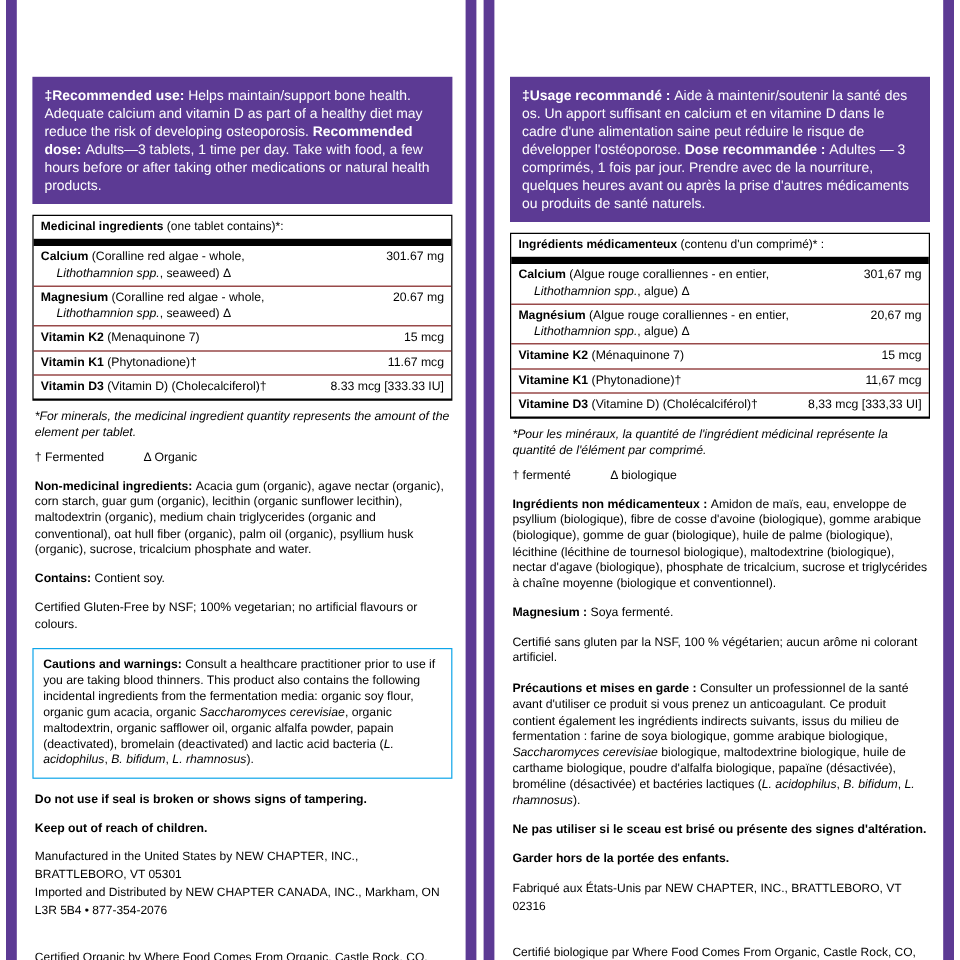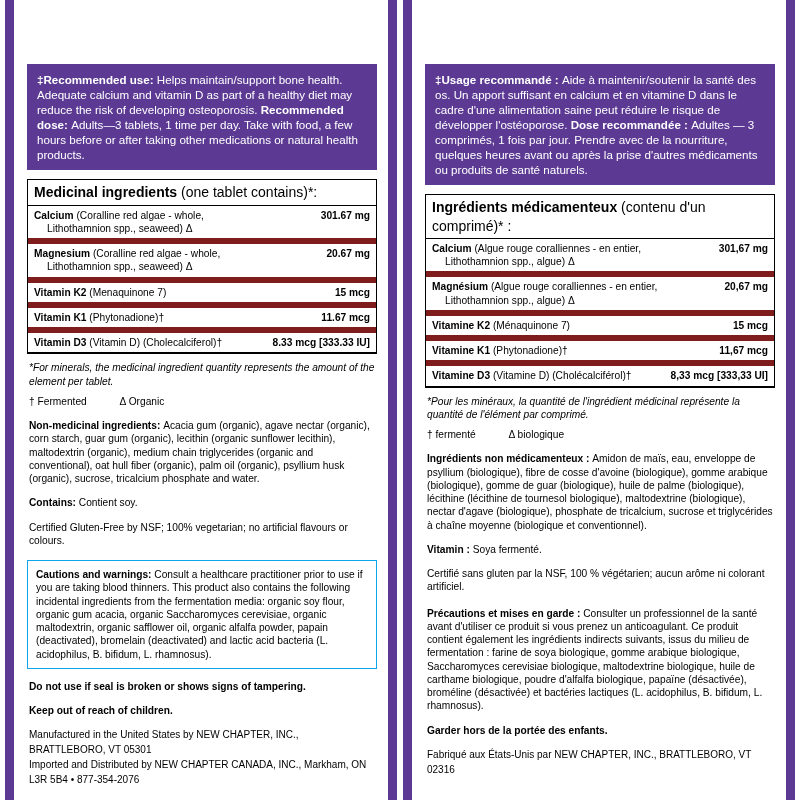--- a/index.html
+++ b/index.html
@@ -13,34 +13,34 @@
   .sheet { display: flex; width: 800px; height: 607px; padding: 0 5px; gap: 6px; }
   .panel { display: flex; width: 392px; height: 800px; }
   .pbar { width: 9px; background: #5c3a94; flex: 0 0 9px; }
   .pcontent {
     flex: 1; height: 800px; overflow: hidden;
     display: flex; flex-direction: column;
     padding: 64px 11px 0 13px;
     font-size: 10.2px; line-height: 1.3;
   }
   .b { font-weight: bold; }
-  .i { }
+  .i { font-style: italic; }
 
   .recbox {
     background: #5c3a94; color: #ffffff;
     padding: 8px 10px; font-size: 11.6px; line-height: 1.3;
   }
 
   .mi-table { border: 1px solid #000; border-top: 1.5px solid #000; border-bottom: 2px solid #000; margin-top: 9px; }
-  .mi-header { padding: 3px 6px; border-bottom: 1px solid #000000; font-size: 14px; }
-  .mi-row { display: flex; justify-content: space-between; align-items: flex-start; padding: 3px 6px; border-bottom: 6px solid #7f1d1d; font-size: 10.2px; }
+  .mi-header { padding: 3px 6px; border-bottom: 6px solid #000000; font-size: 10px; }
+  .mi-row { display: flex; justify-content: space-between; align-items: flex-start; padding: 3px 6px; border-bottom: 1px solid #7f1d1d; font-size: 10.2px; }
   .mi-row:last-child { border-bottom: none; }
   .mi-name { flex: 1; }
   .mi-line2 { padding-left: 13px; }
-  .mi-amt { font-weight: bold; white-space: nowrap; padding-left: 8px; }
+  .mi-amt { font-weight: normal; white-space: nowrap; padding-left: 8px; }
 
   .footnote { font-style: italic; margin: 7px 2px 0; }
   .symbols { margin: 7px 2px 0; }
   .symbols span + span { margin-left: 30px; }
 
   .para { margin: 11px 2px 0; }
   .cautions { border: 1px solid #0ea5e9; padding: 7px 8px; margin: 13px 0 0; }
   .cautions.noborder { border: none; padding: 0; margin: 13px 2px 0; }
   .bold-line { font-weight: bold; margin: 11px 2px 0; }
 
@@ -153,23 +153,24 @@
               <div class="mi-amt">8,33 mcg [333,33 UI]</div>
             </div>
           </div>
       </div>
       <div class="footnote">*Pour les minéraux, la quantité de l'ingrédient médicinal représente la quantité de l'élément par comprimé.</div>
       <div class="symbols">
         <span>† fermenté</span>
         <span>Δ biologique</span>
       </div>
       <p class="para"><span class="b">Ingrédients non médicamenteux : </span><span>Amidon de maïs, eau, enveloppe de psyllium (biologique), fibre de cosse d'avoine (biologique), gomme arabique (biologique), gomme de guar (biologique), huile de palme (biologique), lécithine (lécithine de tournesol biologique), maltodextrine (biologique), nectar d'agave (biologique), phosphate de tricalcium, sucrose et triglycérides à chaîne moyenne (biologique et conventionnel).</span></p>
-      <p class="para"><span class="b">Vitamin : </span><span>Soya fermenté.</span></p>
+      <p class="para"><span class="b">Magnesium : </span><span>Soya fermenté.</span></p>
       <p class="para">Certifié sans gluten par la NSF, 100 % végétarien; aucun arôme ni colorant artificiel.</p>
       <div class="cautions noborder"><span class="b">Précautions et mises en garde : </span><span>Consulter un professionnel de la santé avant d'utiliser ce produit si vous prenez un anticoagulant. Ce produit contient également les ingrédients indirects suivants, issus du milieu de fermentation : farine de soya biologique, gomme arabique biologique, </span><span class="i">Saccharomyces cerevisiae</span><span> biologique, maltodextrine biologique, huile de carthame biologique, poudre d'alfalfa biologique, papaïne (désactivée), broméline (désactivée) et bactéries lactiques (</span><span class="i">L. acidophilus</span><span>, </span><span class="i">B. bifidum</span><span>, </span><span class="i">L. rhamnosus</span><span>).</span></div>
+      <p class="bold-line">Ne pas utiliser si le sceau est brisé ou présente des signes d'altération.</p>
       <p class="bold-line">Garder hors de la portée des enfants.</p>
       <div class="footer">
         <div>Fabriqué aux États-Unis par NEW CHAPTER, INC., BRATTLEBORO, VT 02316</div>
         <div class="cert-line">Certifié biologique par Where Food Comes From Organic, Castle Rock, CO, É.-U.</div>
       </div>
     </div>
     <div class="pbar"></div>
   </div>
 
 </div>

